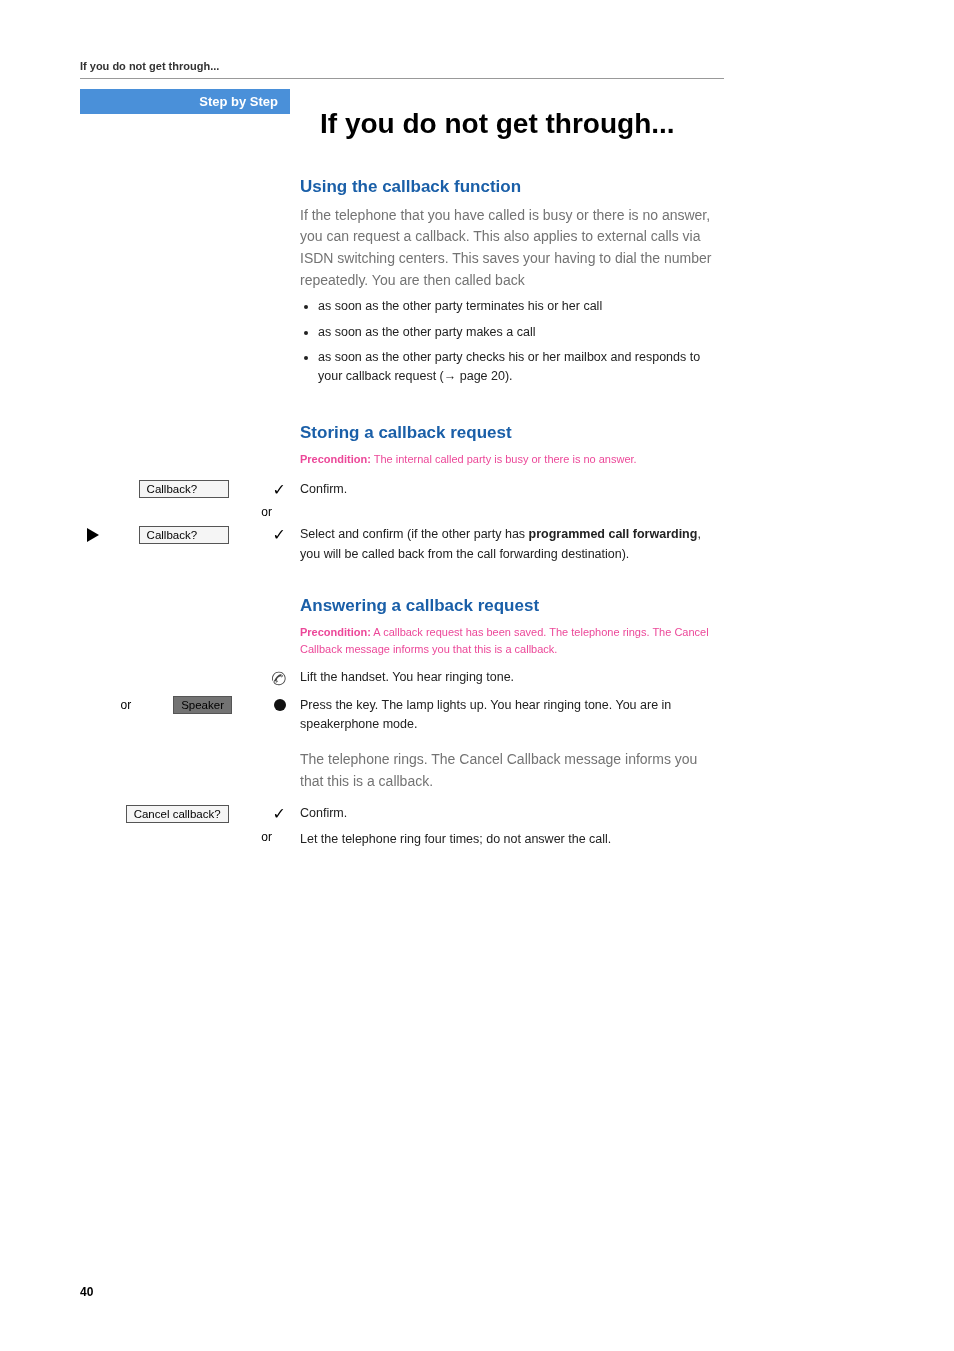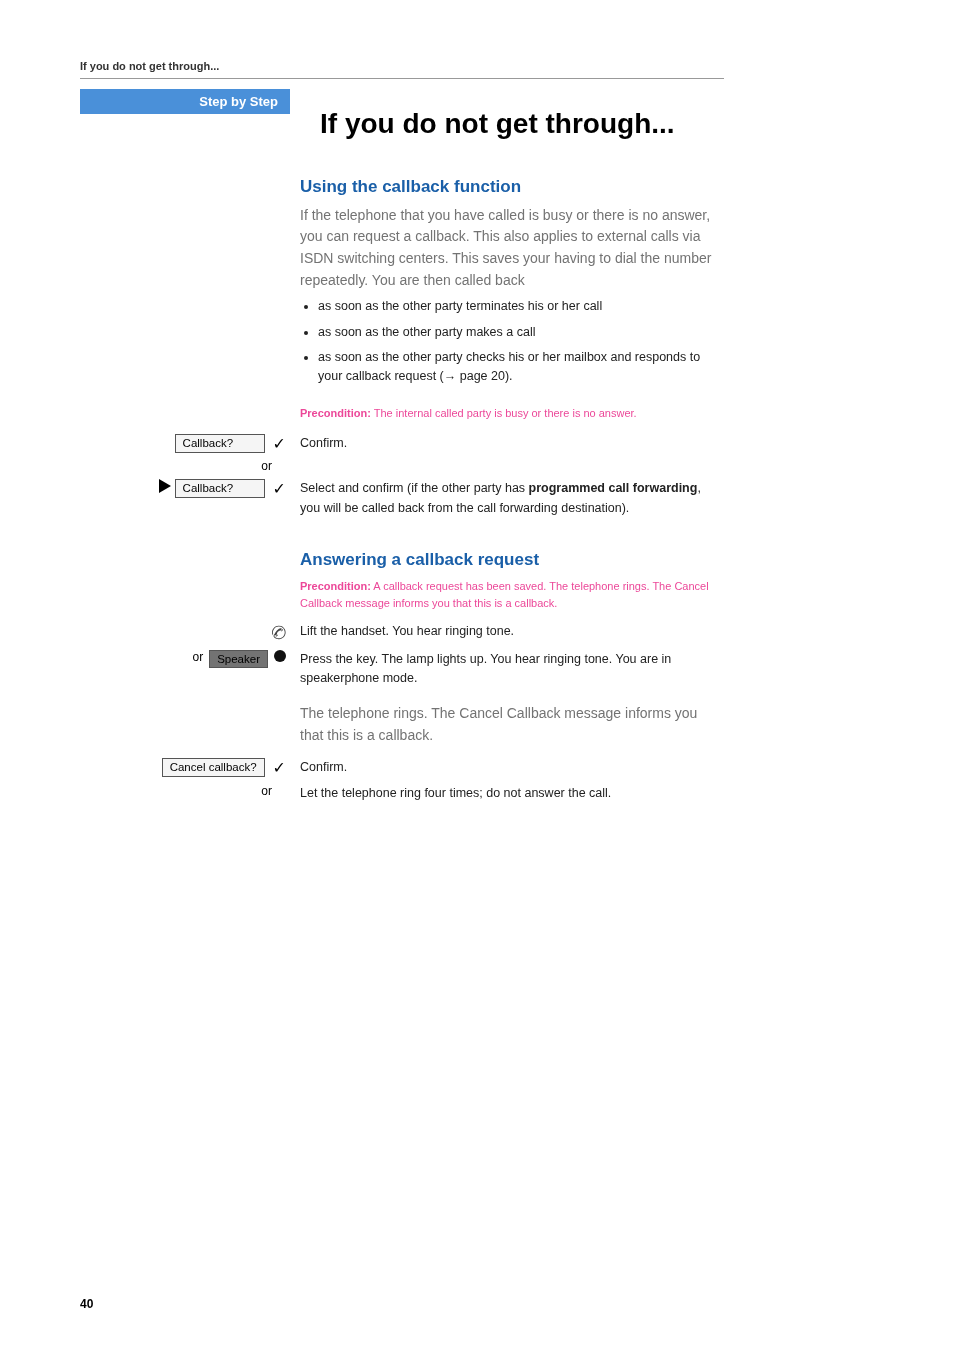--- a/index.html
+++ b/index.html
@@ -153,30 +153,32 @@
     }
     .step-section-right {
       flex: 1;
       padding-left: 0;
     }
     
     .mt-small { margin-top: 8px; }
     .mt-medium { margin-top: 14px; }
     .row-align {
       display: flex;
+      align-items: center;
+      gap: 36px;
     }
     .precondition-text {
       font-size: 11px;
       color: #ec4899;
       line-height: 1.55;
       margin-bottom: 4px;
     }
     .page-number {
       position: absolute;
-      bottom: 40px;
+      bottom: 52px;
       left: 80px;
       font-size: 12px;
       font-weight: bold;
       color: #000;
     }
   </style>
 </head>
 <body>
 
 <div class="page">
@@ -204,20 +206,21 @@
         <li class="body-text">as soon as the other party terminates his or her call</li>
         <li class="body-text">as soon as the other party makes a call</li>
         <li class="body-text">as soon as the other party checks his or her mailbox and responds to your callback request (→ page 20).</li>
       </ul>
     </div>
   </div>
 
   <div class="step-section">
     <div class="step-section-left"></div>
     <div class="step-section-right">
+      <div class="section-title">Storing a callback request</div>
       <div class="precondition-text">
         <span><strong>Precondition:</strong></span>
         <span> The internal called party is busy or there is no answer.</span>
       </div>
     </div>
   </div>
 
   <div class="step-section mt-small">
     <div class="step-section-left">
       <div class="row-align">

